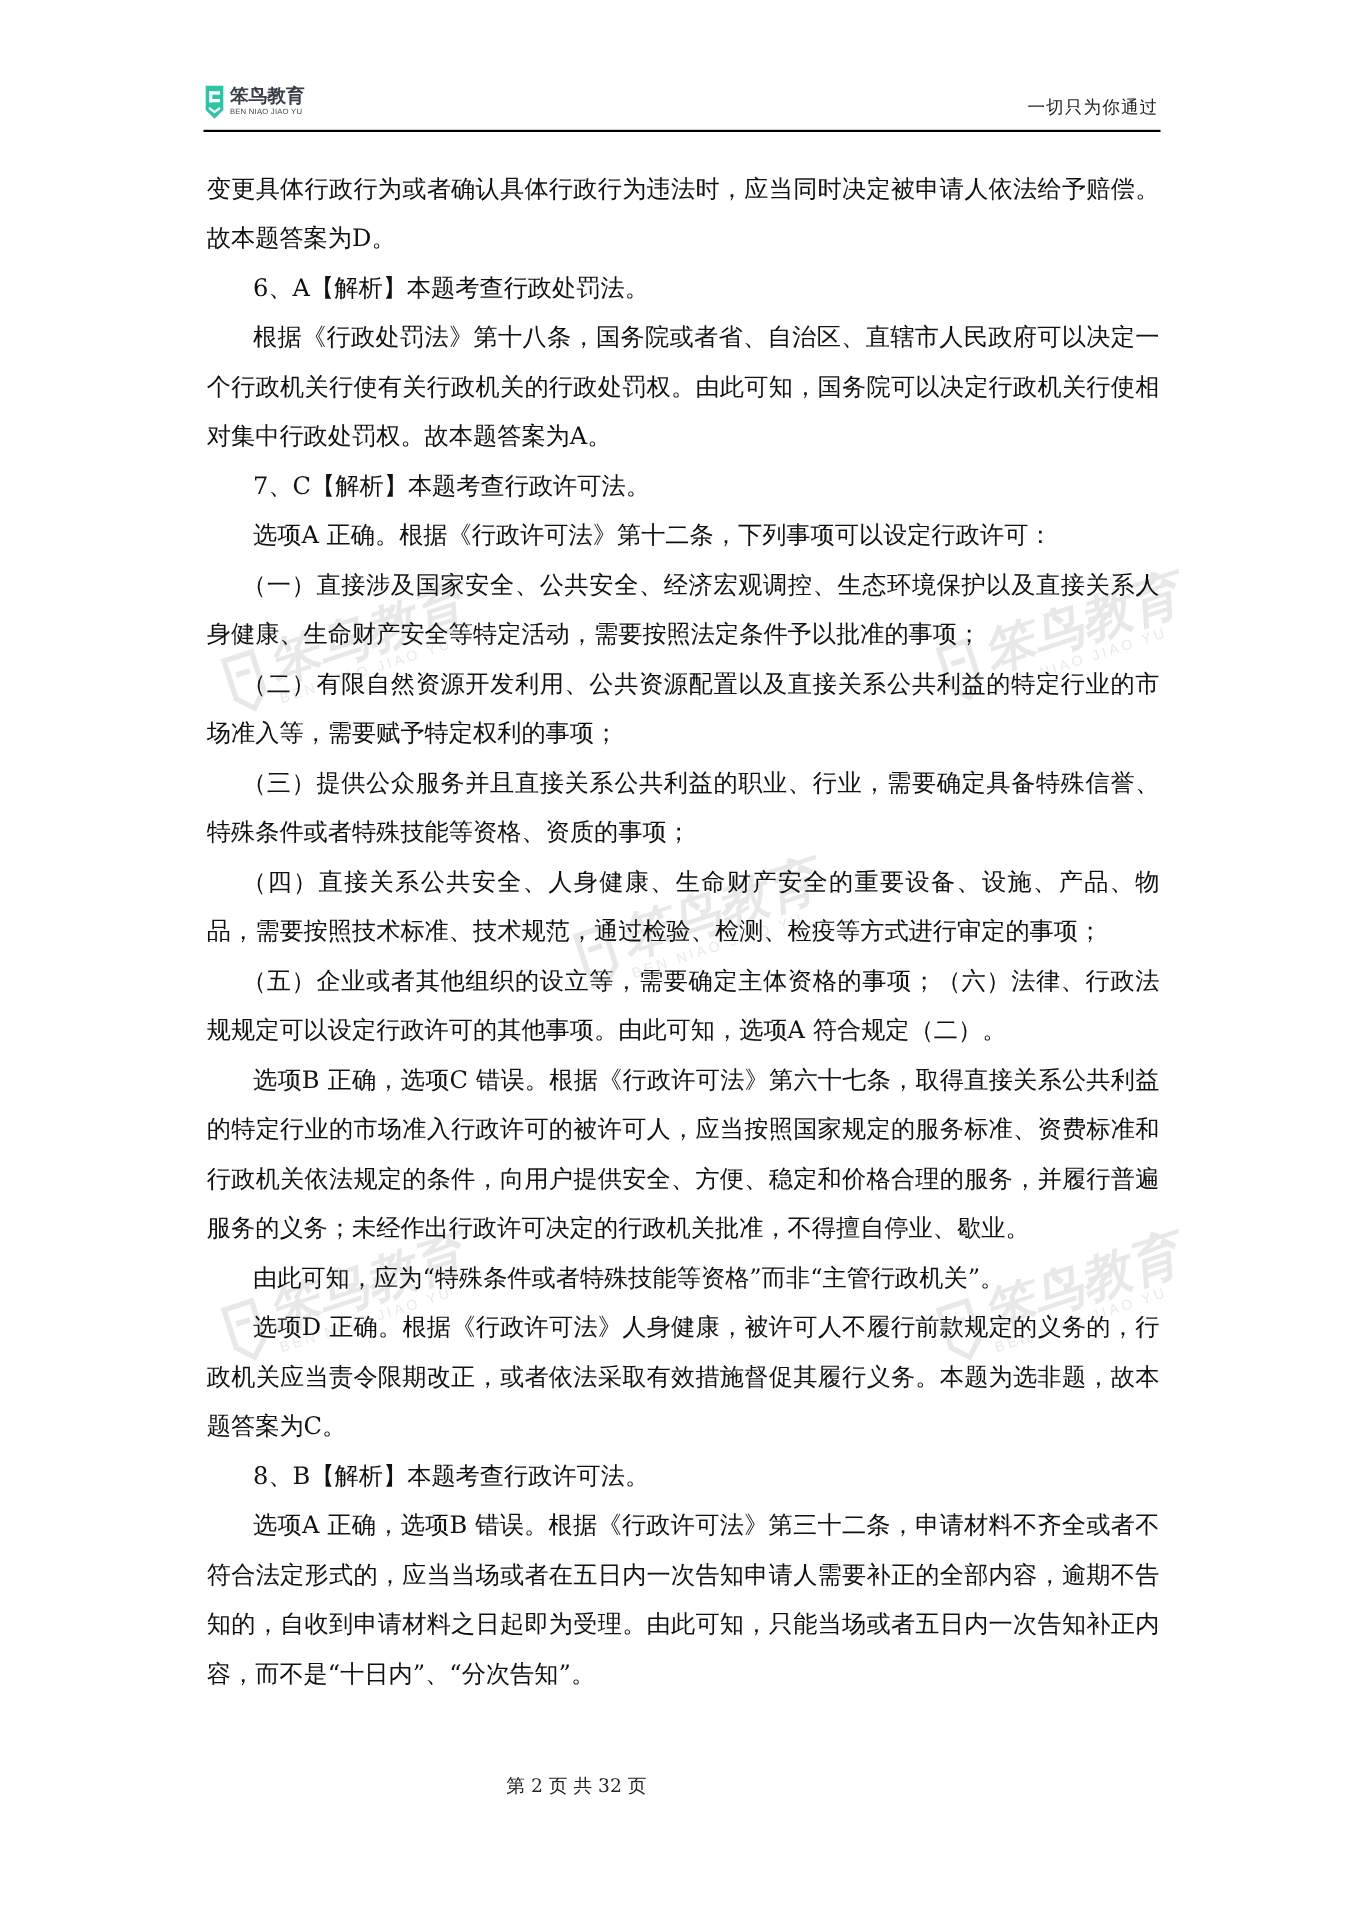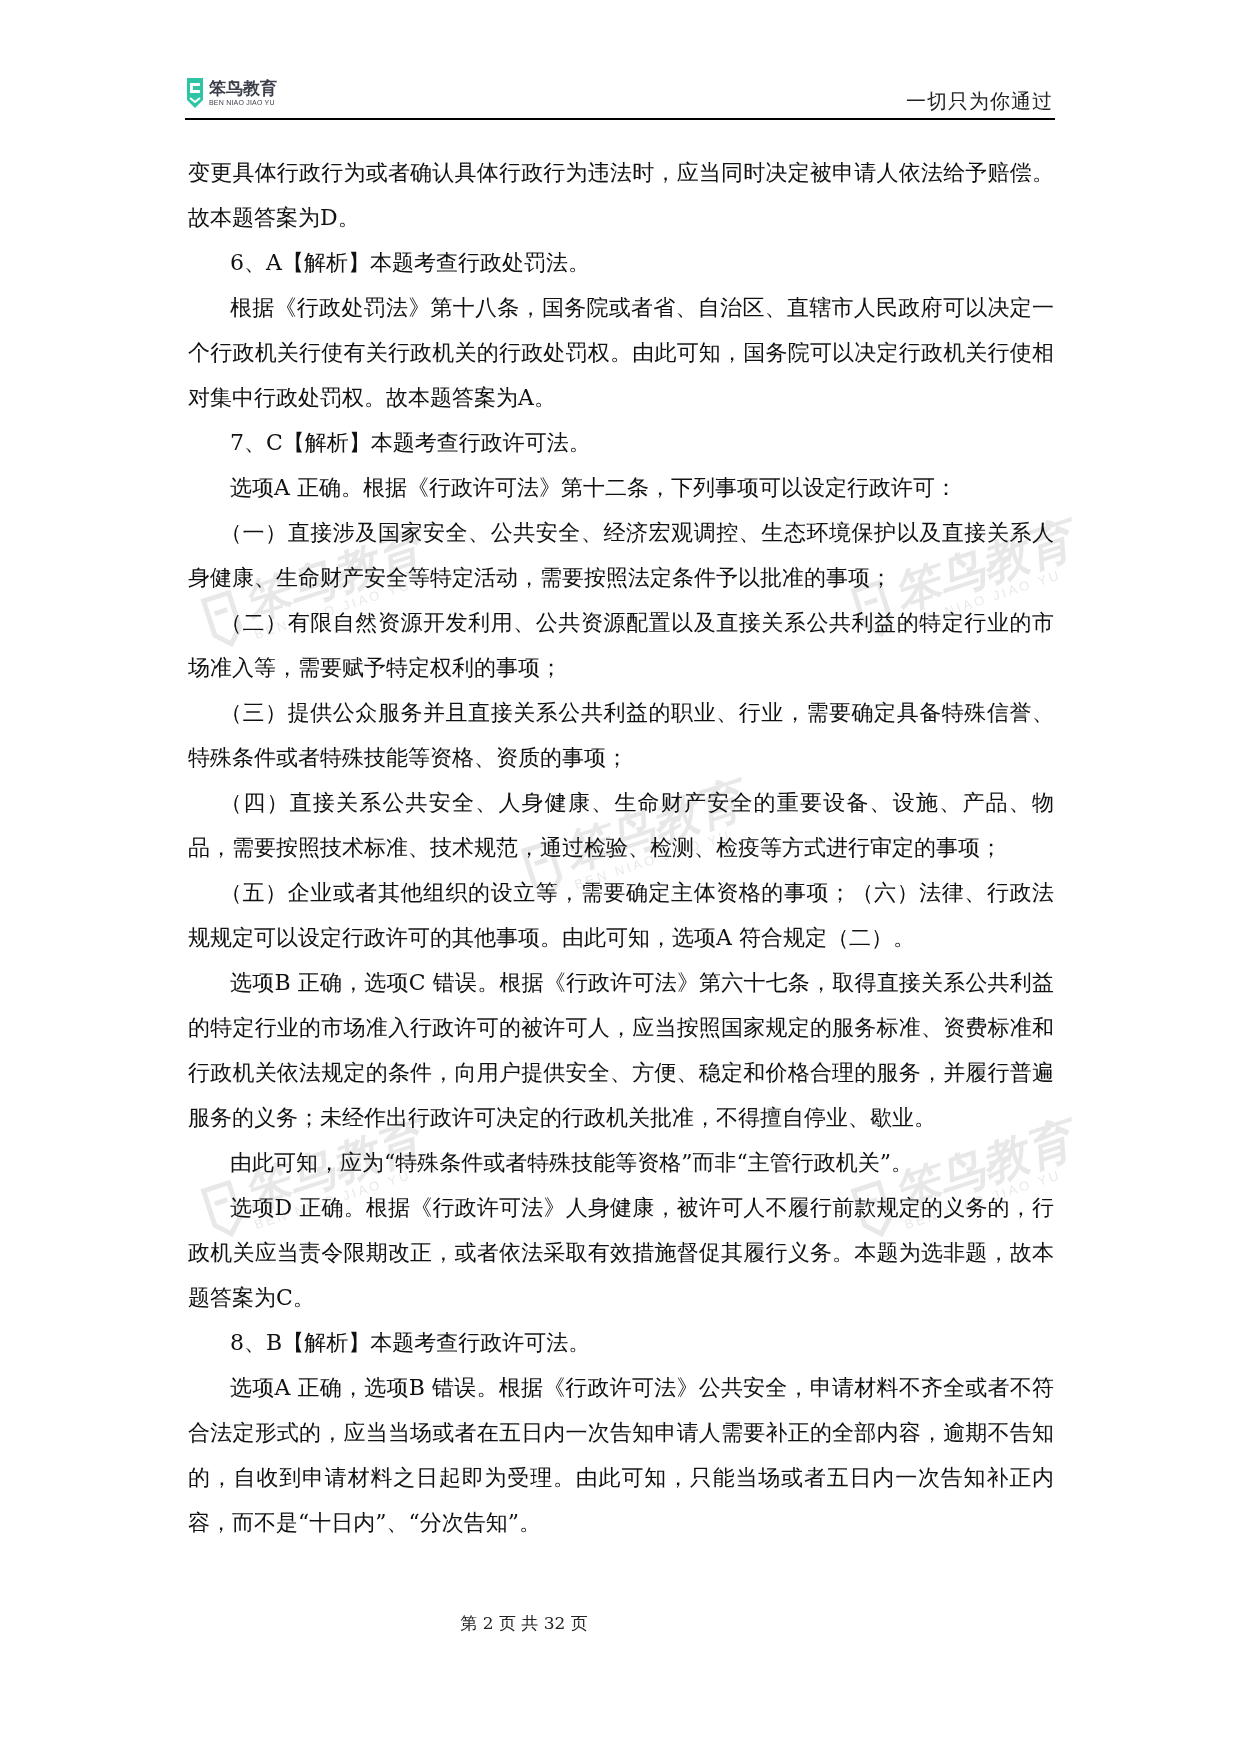--- a/index.html
+++ b/index.html
@@ -23,21 +23,21 @@
     font-family: "DejaVu Sans", "Liberation Sans", sans-serif;
     font-weight: bold; font-size: 17px; color: #3b3f4a; letter-spacing: 0px;
   }
   .logo-en {
     font-family: "Liberation Sans", "DejaVu Sans", sans-serif;
     font-size: 7px; color: #3b3f4a; margin-top: 2px; letter-spacing: 0.2px;
   }
   .slogan {
     position: absolute; right: 2px; top: 14px;
     font-family: Liberation Serif, serif;
-    font-size: 20px; color: #222222; letter-spacing: 1px;
+    font-size: 16px; color: #222222; letter-spacing: 1px;
   }
   .content {
     position: absolute; left: 188px; top: 150px; width: 866px;
     font-size: 22px; line-height: 45px;
   }
   .para { margin: 0; text-align: justify; }
   .indent { text-indent: 42px; }
   .indent-sm { text-indent: 32px; }
   .watermark {
     position: absolute; pointer-events: none; opacity: 0.13;
@@ -151,21 +151,21 @@
   <p class="para indent">选项A 正确。根据《行政许可法》第十二条，下列事项可以设定行政许可：</p>
   <p class="para indent-sm">（一）直接涉及国家安全、公共安全、经济宏观调控、生态环境保护以及直接关系人身健康、生命财产安全等特定活动，需要按照法定条件予以批准的事项；</p>
   <p class="para indent-sm">（二）有限自然资源开发利用、公共资源配置以及直接关系公共利益的特定行业的市场准入等，需要赋予特定权利的事项；</p>
   <p class="para indent-sm">（三）提供公众服务并且直接关系公共利益的职业、行业，需要确定具备特殊信誉、特殊条件或者特殊技能等资格、资质的事项；</p>
   <p class="para indent-sm">（四）直接关系公共安全、人身健康、生命财产安全的重要设备、设施、产品、物品，需要按照技术标准、技术规范，通过检验、检测、检疫等方式进行审定的事项；</p>
   <p class="para indent-sm">（五）企业或者其他组织的设立等，需要确定主体资格的事项；（六）法律、行政法规规定可以设定行政许可的其他事项。由此可知，选项A 符合规定（二）。</p>
   <p class="para indent">选项B 正确，选项C 错误。根据《行政许可法》第六十七条，取得直接关系公共利益的特定行业的市场准入行政许可的被许可人，应当按照国家规定的服务标准、资费标准和行政机关依法规定的条件，向用户提供安全、方便、稳定和价格合理的服务，并履行普遍服务的义务；未经作出行政许可决定的行政机关批准，不得擅自停业、歇业。</p>
   <p class="para indent">由此可知，应为“特殊条件或者特殊技能等资格”而非“主管行政机关”。</p>
   <p class="para indent">选项D 正确。根据《行政许可法》人身健康，被许可人不履行前款规定的义务的，行政机关应当责令限期改正，或者依法采取有效措施督促其履行义务。本题为选非题，故本题答案为C。</p>
   <p class="para indent">8、B【解析】本题考查行政许可法。</p>
-  <p class="para indent">选项A 正确，选项B 错误。根据《行政许可法》公共安全，申请材料不齐全或者不符合法定形式的，应当当场或者在五日内一次告知申请人需要补正的全部内容，逾期不告知的，自收到申请材料之日起即为受理。由此可知，只能当场或者五日内一次告知补正内容，而不是“十日内”、“分次告知”。</p>
+  <p class="para indent">选项A 正确，选项B 错误。根据《行政许可法》第三十二条，申请材料不齐全或者不符合法定形式的，应当当场或者在五日内一次告知申请人需要补正的全部内容，逾期不告知的，自收到申请材料之日起即为受理。由此可知，只能当场或者五日内一次告知补正内容，而不是“十日内”、“分次告知”。</p>
 </div>
 
 <div class="page-number">第 2 页  共 32 页</div>
 
 <div class="footer">
   <div class="footer-line-left"></div>
   <div class="footer-text">更多资料添加：KZ4327</div>
   <div class="footer-line-right"></div>
 </div>
 

